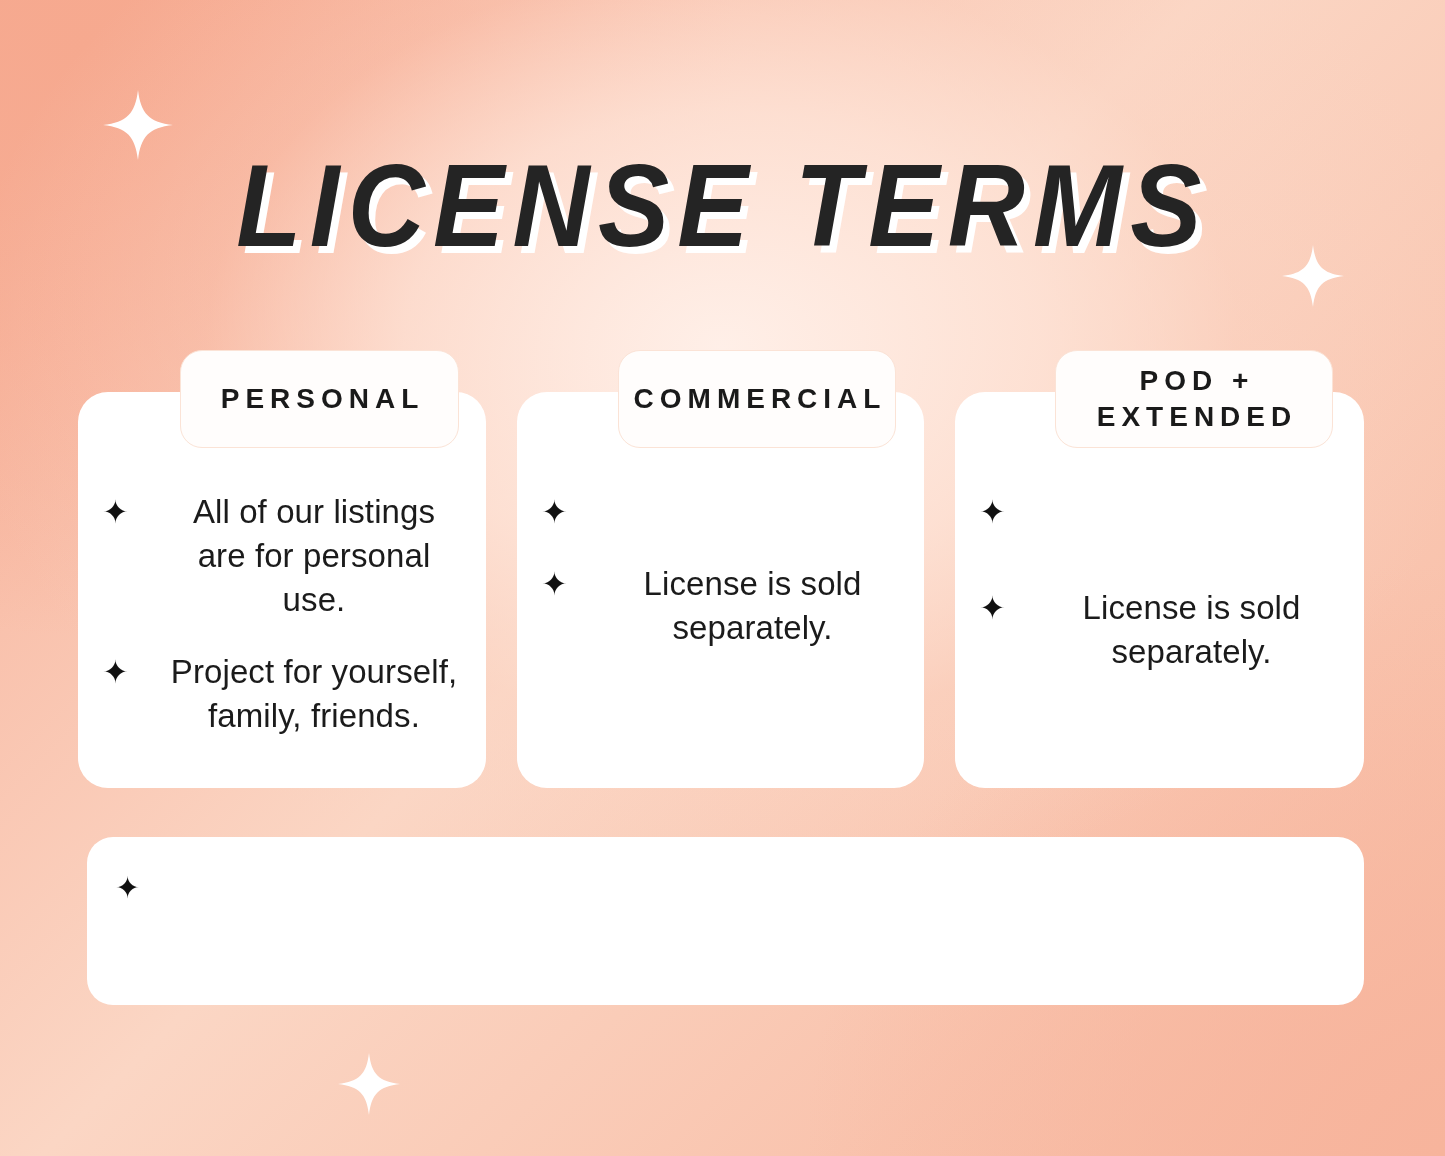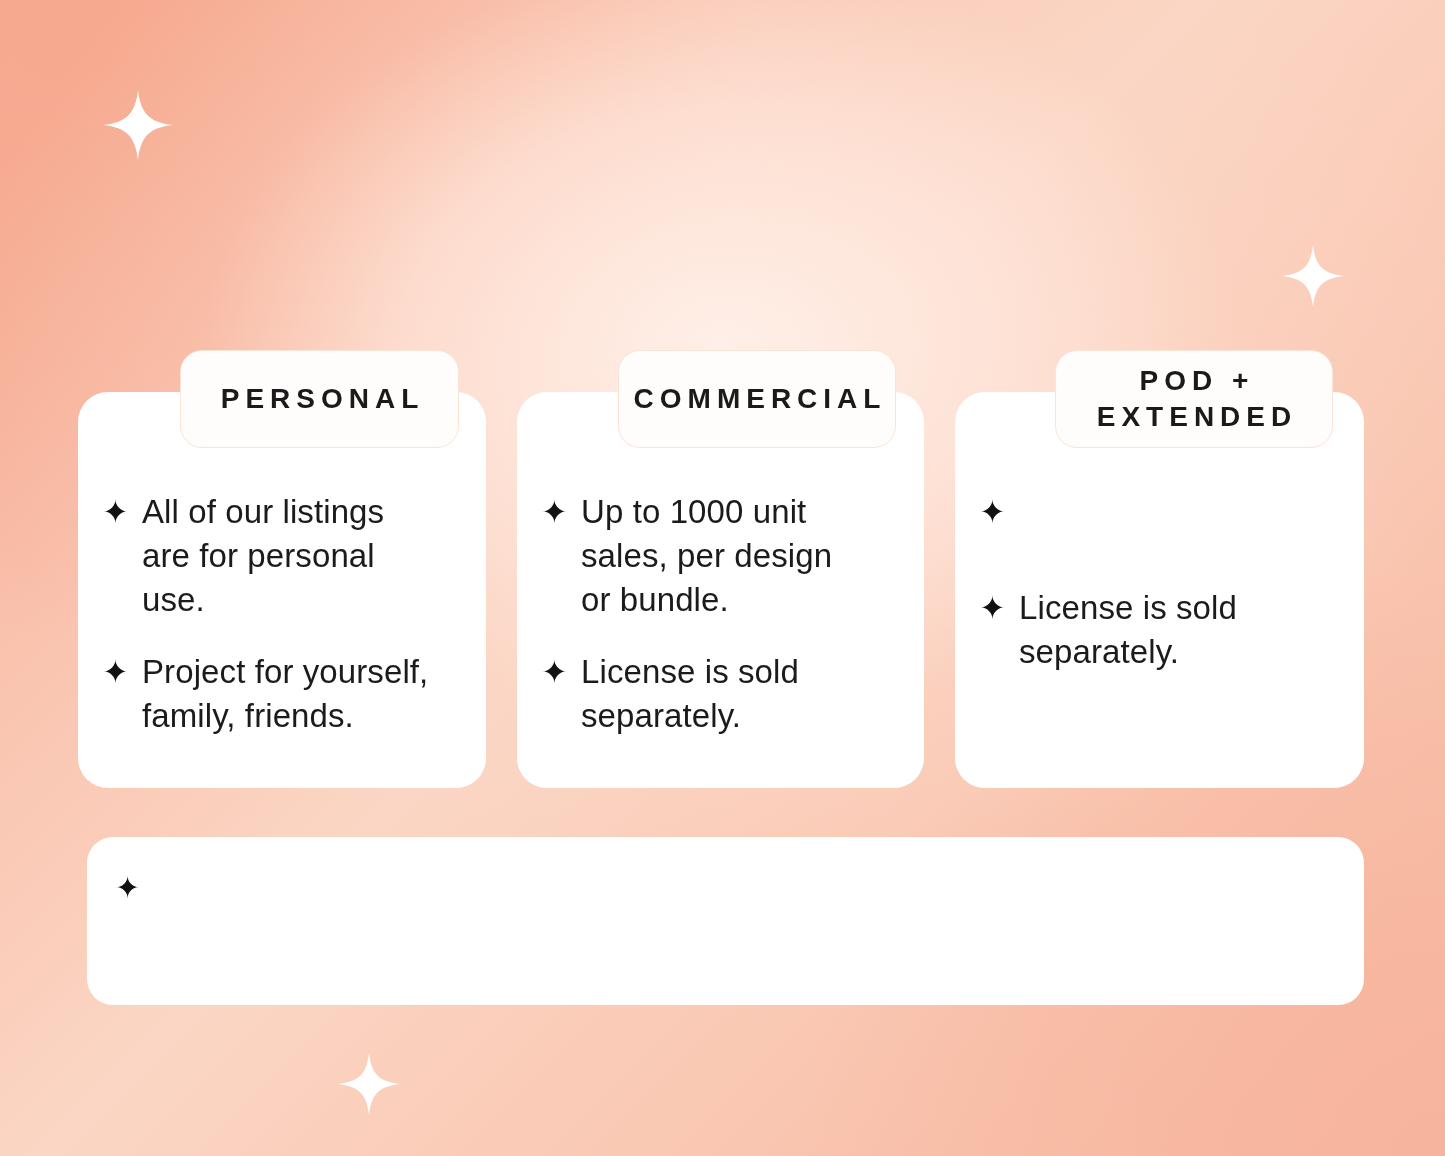--- a/index.html
+++ b/index.html
@@ -136,20 +136,21 @@
     padding-left: 4px;
   }
   .bullet-text {
     flex: 1 1 auto;
     font-family: "Liberation Sans", sans-serif;
     font-size: 33px;
     line-height: 44px;
     color: #1b1b1b;
     letter-spacing: 0.1px;
     white-space: pre-line;
+    text-align: center;
   }
   .gap-lg { margin-bottom: 52px; }
 
   
   #footer-banner {
     position: absolute;
     left: 87px;
     top: 837px;
     width: 1277px;
     height: 168px;
@@ -192,20 +193,23 @@
     <svg width="62" height="62" viewBox="0 0 100 100" aria-hidden="true">
       <path d="M50 0 C54 34 66 46 100 50 C66 54 54 66 50 100 C46 66 34 54 0 50 C34 46 46 34 50 0 Z" fill="#ffffff"></path>
     </svg>
   </span>
   <span class="deco-sparkle" id="sp2" style="left: 338px; top: 1053px;">
     <svg width="62" height="62" viewBox="0 0 100 100" aria-hidden="true">
       <path d="M50 0 C54 34 66 46 100 50 C66 54 54 66 50 100 C46 66 34 54 0 50 C34 46 46 34 50 0 Z" fill="#ffffff"></path>
     </svg>
   </span>
 
+  <div id="title-wrap">
+    <h1 id="page-title">LICENSE TERMS</h1>
+  </div>
 
   <div id="card-row">
 
     <div class="tier-card c0"></div>
     <div class="tier-card c1"></div>
     <div class="tier-card c2"></div>
 
     <div class="tier-head h0">
       <div class="tier-head-label">PERSONAL</div>
     </div>
@@ -227,23 +231,20 @@
       <div class="bullet-row">
         <span class="bullet-mark">✦</span>
         <span class="bullet-text">Project for yourself,
 family, friends.</span>
       </div>
     </div>
 
     <div class="tier-body b1">
       <div class="bullet-row">
         <span class="bullet-mark">✦</span>
-        <span class="bullet-text">Up to 1000 unit
-sales, per design
-or bundle.</span>
       </div>
       <div class="bullet-row">
         <span class="bullet-mark">✦</span>
         <span class="bullet-text">License is sold
 separately.</span>
       </div>
     </div>
 
     <div class="tier-body b2">
       <div class="bullet-row gap-lg">

